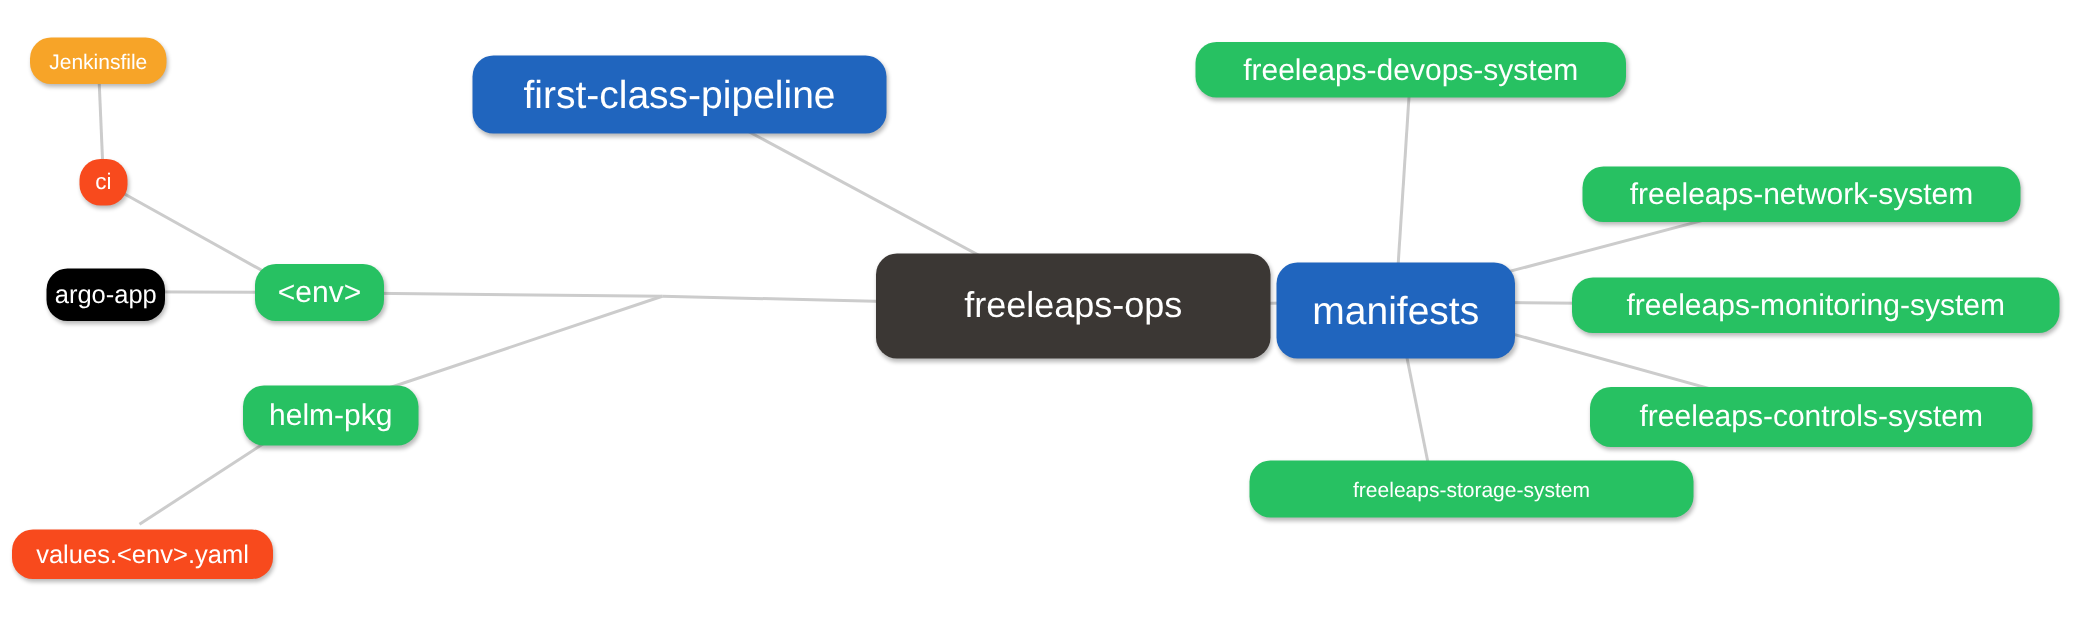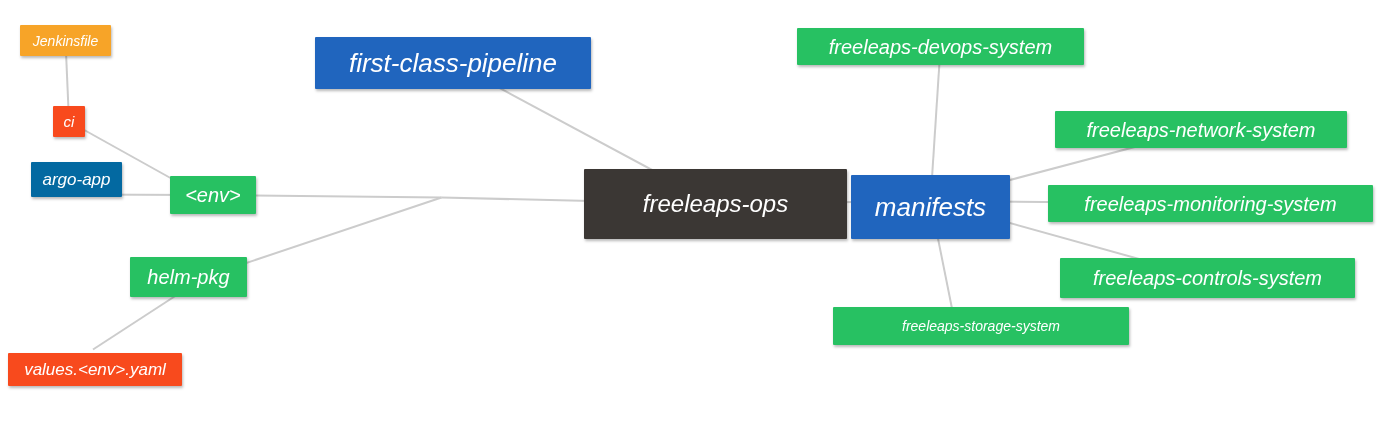--- a/index.html
+++ b/index.html
@@ -20,28 +20,27 @@
     left: 0; top: 0;
     width: 1390px;
     height: 421px;
   }
   .node {
     position: absolute;
     display: flex;
     align-items: center;
     justify-content: center;
     color: #ffffff;
-    border-radius: 1px;
+    border-radius: 14px;
     box-shadow: 1px 2px 3px rgba(0,0,0,0.28);
     white-space: nowrap;
     cursor: pointer;
     box-sizing: border-box;
     line-height: 1;
     user-select: none;
-    font-style: italic;
   }
 </style>
 </head>
 <body>
 
 <div id="canvas">
   <svg id="edge-layer">
       <line x1="65.5" y1="40.5" x2="69" y2="121.5" stroke="#CCCCCC" stroke-width="2"></line>
       <line x1="69" y1="121.5" x2="201" y2="195" stroke="#CCCCCC" stroke-width="2"></line>
       <line x1="76.5" y1="194.5" x2="201" y2="195" stroke="#CCCCCC" stroke-width="2"></line>
@@ -52,23 +51,23 @@
       <line x1="453" y1="63" x2="715.5" y2="204" stroke="#CCCCCC" stroke-width="2"></line>
       <line x1="715.5" y1="204" x2="930.5" y2="201" stroke="#CCCCCC" stroke-width="2"></line>
       <line x1="930.5" y1="201" x2="940.5" y2="46.5" stroke="#CCCCCC" stroke-width="2"></line>
       <line x1="930.5" y1="201" x2="1201" y2="129.5" stroke="#CCCCCC" stroke-width="2"></line>
       <line x1="930.5" y1="201" x2="1210.5" y2="203.5" stroke="#CCCCCC" stroke-width="2"></line>
       <line x1="930.5" y1="201" x2="1207.5" y2="278" stroke="#CCCCCC" stroke-width="2"></line>
       <line x1="930.5" y1="201" x2="955.5" y2="326" stroke="#CCCCCC" stroke-width="2"></line>
     </svg>
 <div class="node" style="left: 20px; top: 25px; width: 91px; height: 31px; background: rgb(247, 164, 40); font-size: 14px;">Jenkinsfile</div>
     <div class="node" style="left: 53px; top: 106px; width: 32px; height: 31px; background: rgb(248, 74, 29); font-size: 15px;">ci</div>
-    <div class="node" style="left: 31px; top: 162px; width: 91px; height: 35px; background: #0369a1; font-size: 17px;">argo-app</div>
+    <div class="node" style="left: 31px; top: 179px; width: 79px; height: 35px; background: #000000; font-size: 17px;">argo-app</div>
     <div class="node" style="left: 158px; top: 176px; width: 86px; height: 38px; background: rgb(39, 193, 98); font-size: 20px; margin-left: 12px;">&lt;env&gt;</div>
-    <div class="node" style="left: 130px; top: 257px; width: 117px; height: 40px; background: rgb(39, 193, 98); font-size: 20px;">helm-pkg</div>
+    <div class="node" style="left: 162px; top: 257px; width: 117px; height: 40px; background: rgb(39, 193, 98); font-size: 20px;">helm-pkg</div>
     <div class="node" style="left: 8px; top: 353px; width: 174px; height: 33px; background: rgb(248, 74, 29); font-size: 17px;">values.&lt;env&gt;.yaml</div>
     <div class="node" style="left: 315px; top: 37px; width: 276px; height: 52px; background: rgb(32, 101, 190); font-size: 26px;">first-class-pipeline</div>
     <div class="node" style="left: 584px; top: 169px; width: 263px; height: 70px; background: rgb(59, 55, 52); font-size: 24px;">freeleaps-ops</div>
     <div class="node" style="left: 851px; top: 175px; width: 159px; height: 64px; background: rgb(32, 101, 190); font-size: 26px;">manifests</div>
     <div class="node" style="left: 797px; top: 28px; width: 287px; height: 37px; background: rgb(39, 193, 98); font-size: 20px;">freeleaps-devops-system</div>
     <div class="node" style="left: 1055px; top: 111px; width: 292px; height: 37px; background: rgb(39, 193, 98); font-size: 20px;">freeleaps-network-system</div>
     <div class="node" style="left: 1048px; top: 185px; width: 325px; height: 37px; background: rgb(39, 193, 98); font-size: 20px;">freeleaps-monitoring-system</div>
     <div class="node" style="left: 1060px; top: 258px; width: 295px; height: 40px; background: rgb(39, 193, 98); font-size: 20px;">freeleaps-controls-system</div>
     <div class="node" style="left: 813px; top: 307px; width: 296px; height: 38px; background: rgb(39, 193, 98); font-size: 14px; margin-left: 20px;">freeleaps-storage-system</div>
   </div>

